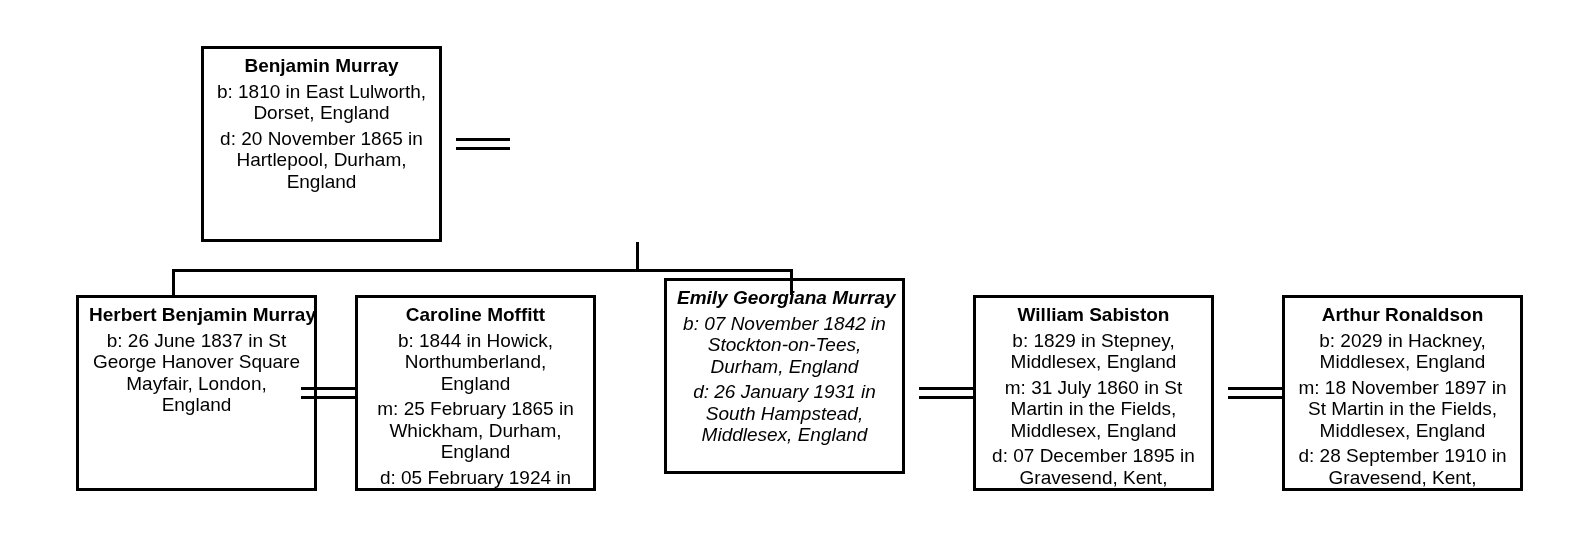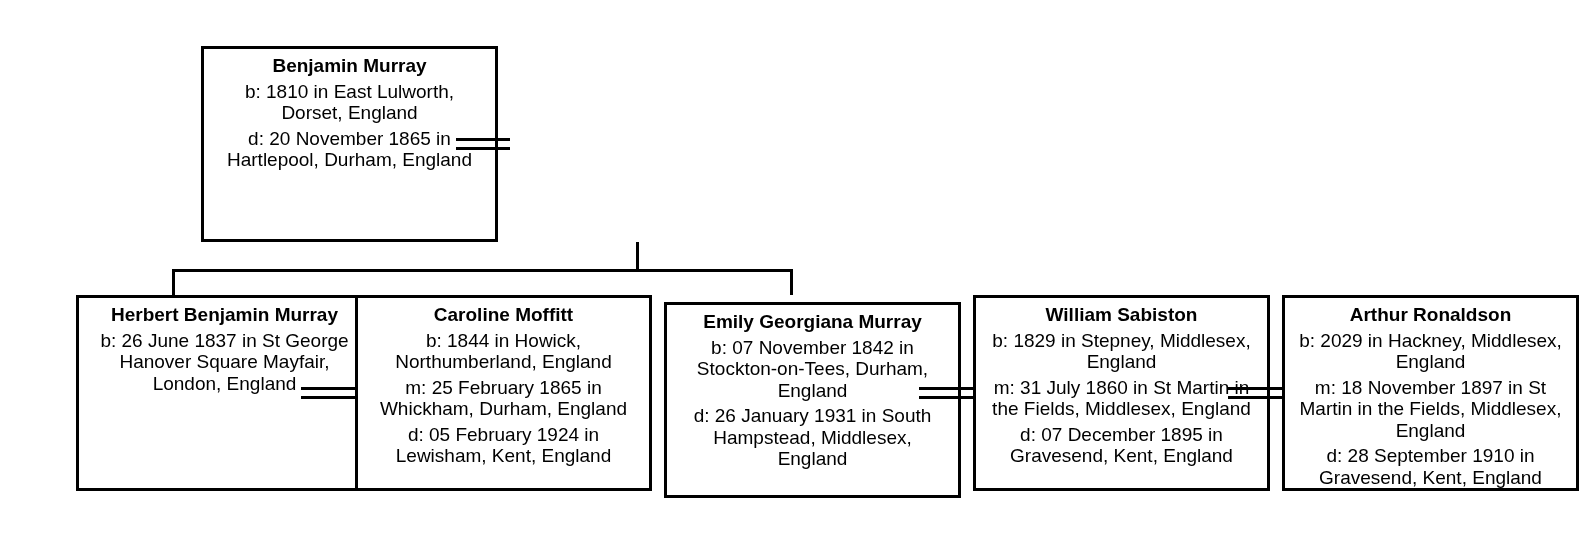--- a/index.html
+++ b/index.html
@@ -16,21 +16,21 @@
   }
   .tree {
     position: absolute;
     left: 0; top: 0;
     width: 1581px;
     height: 538px;
   }
   .pbox {
     position: absolute;
     box-sizing: border-box;
-    width: 297px;
+    width: 241px;
     height: 196px;
     border: 3px solid #000000;
     background: #ffffff;
     padding: 6px 10px 16px 10px;
     font-size: 19px;
     line-height: 21.5px;
     overflow: hidden;
   }
   .pname {
     font-weight: bold;
@@ -39,21 +39,21 @@
   }
   .pline {
     margin: 4px 0 0 0;
     text-align: center;
   }
   
   .pos-benjamin { left: 201px; top: 46px; }
   .pos-mary     { left: 510px; top: 46px; }
   .pos-herbert  { left: 34px;  top: 295px; margin-left: 42px; }
   .pos-caroline { left: 355px; top: 295px; }
-  .pos-emily    { left: 664px; top: 302px; }
+  .pos-emily    { left: 664px; top: 278px; font-style: italic; }
   .pos-william  { left: 973px; top: 295px; }
   .pos-arthur   { left: 1282px; top: 295px; }
   
   .dline {
     position: absolute;
     box-sizing: border-box;
     height: 12px;
     border-top: 3px solid #000000;
     border-bottom: 3px solid #000000;
     background: transparent;

